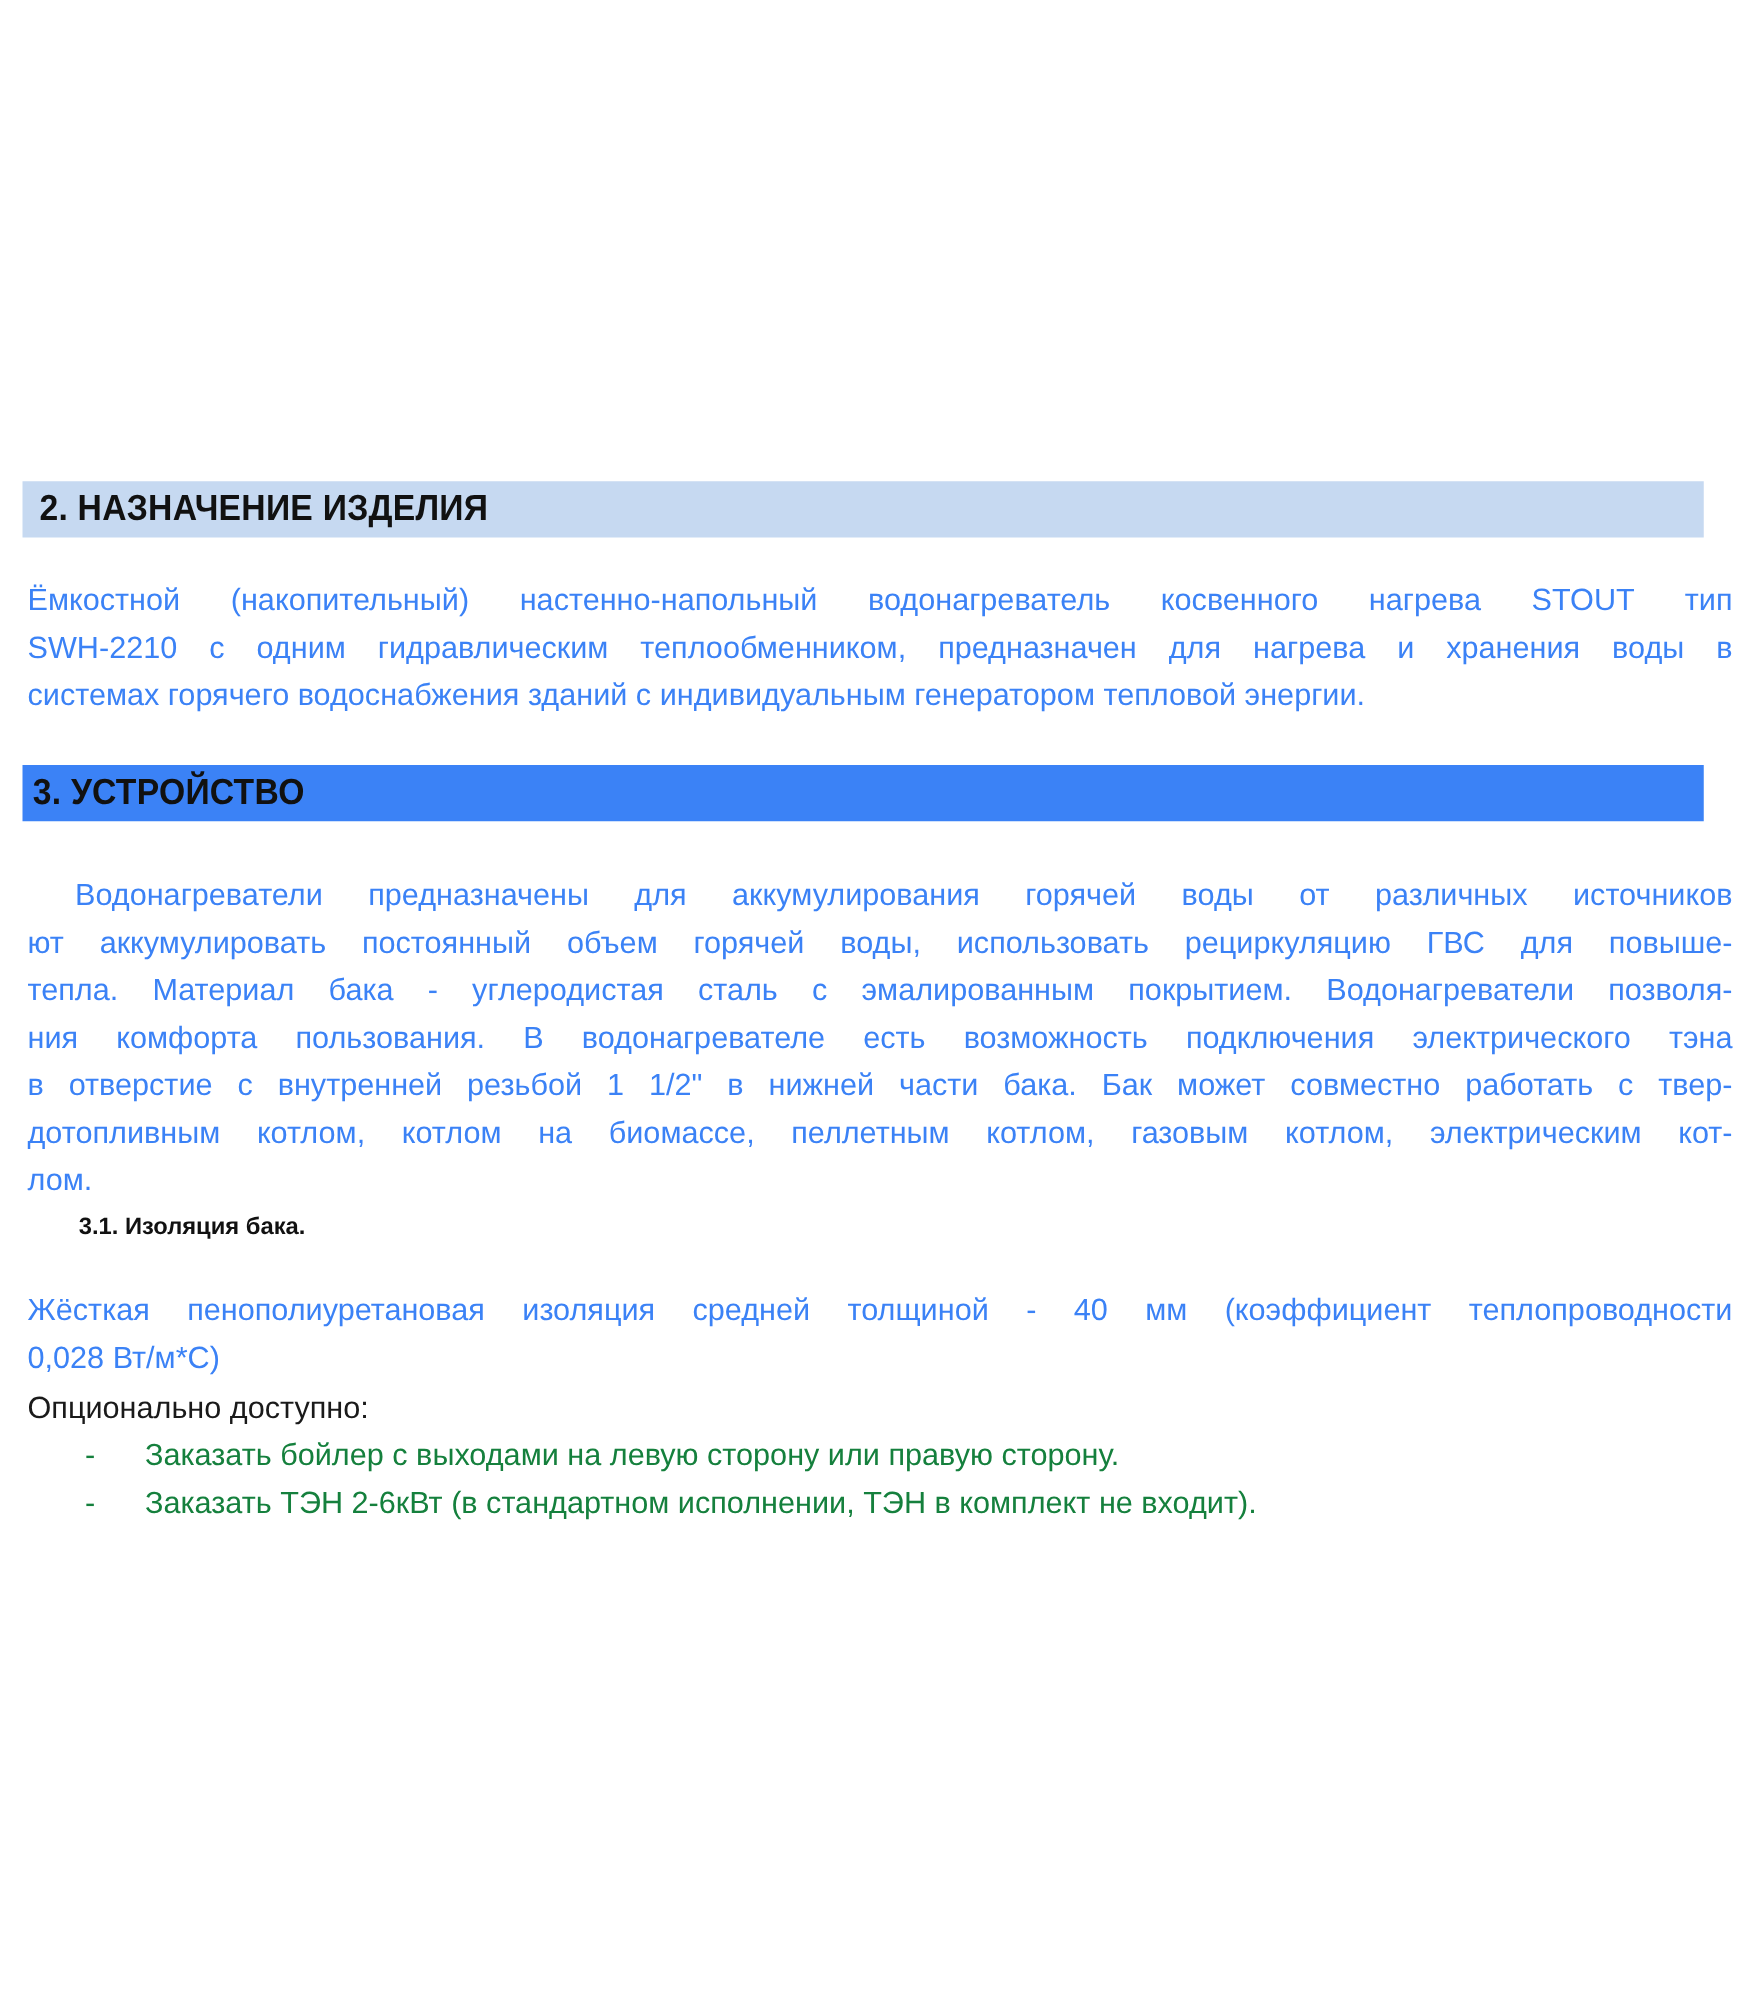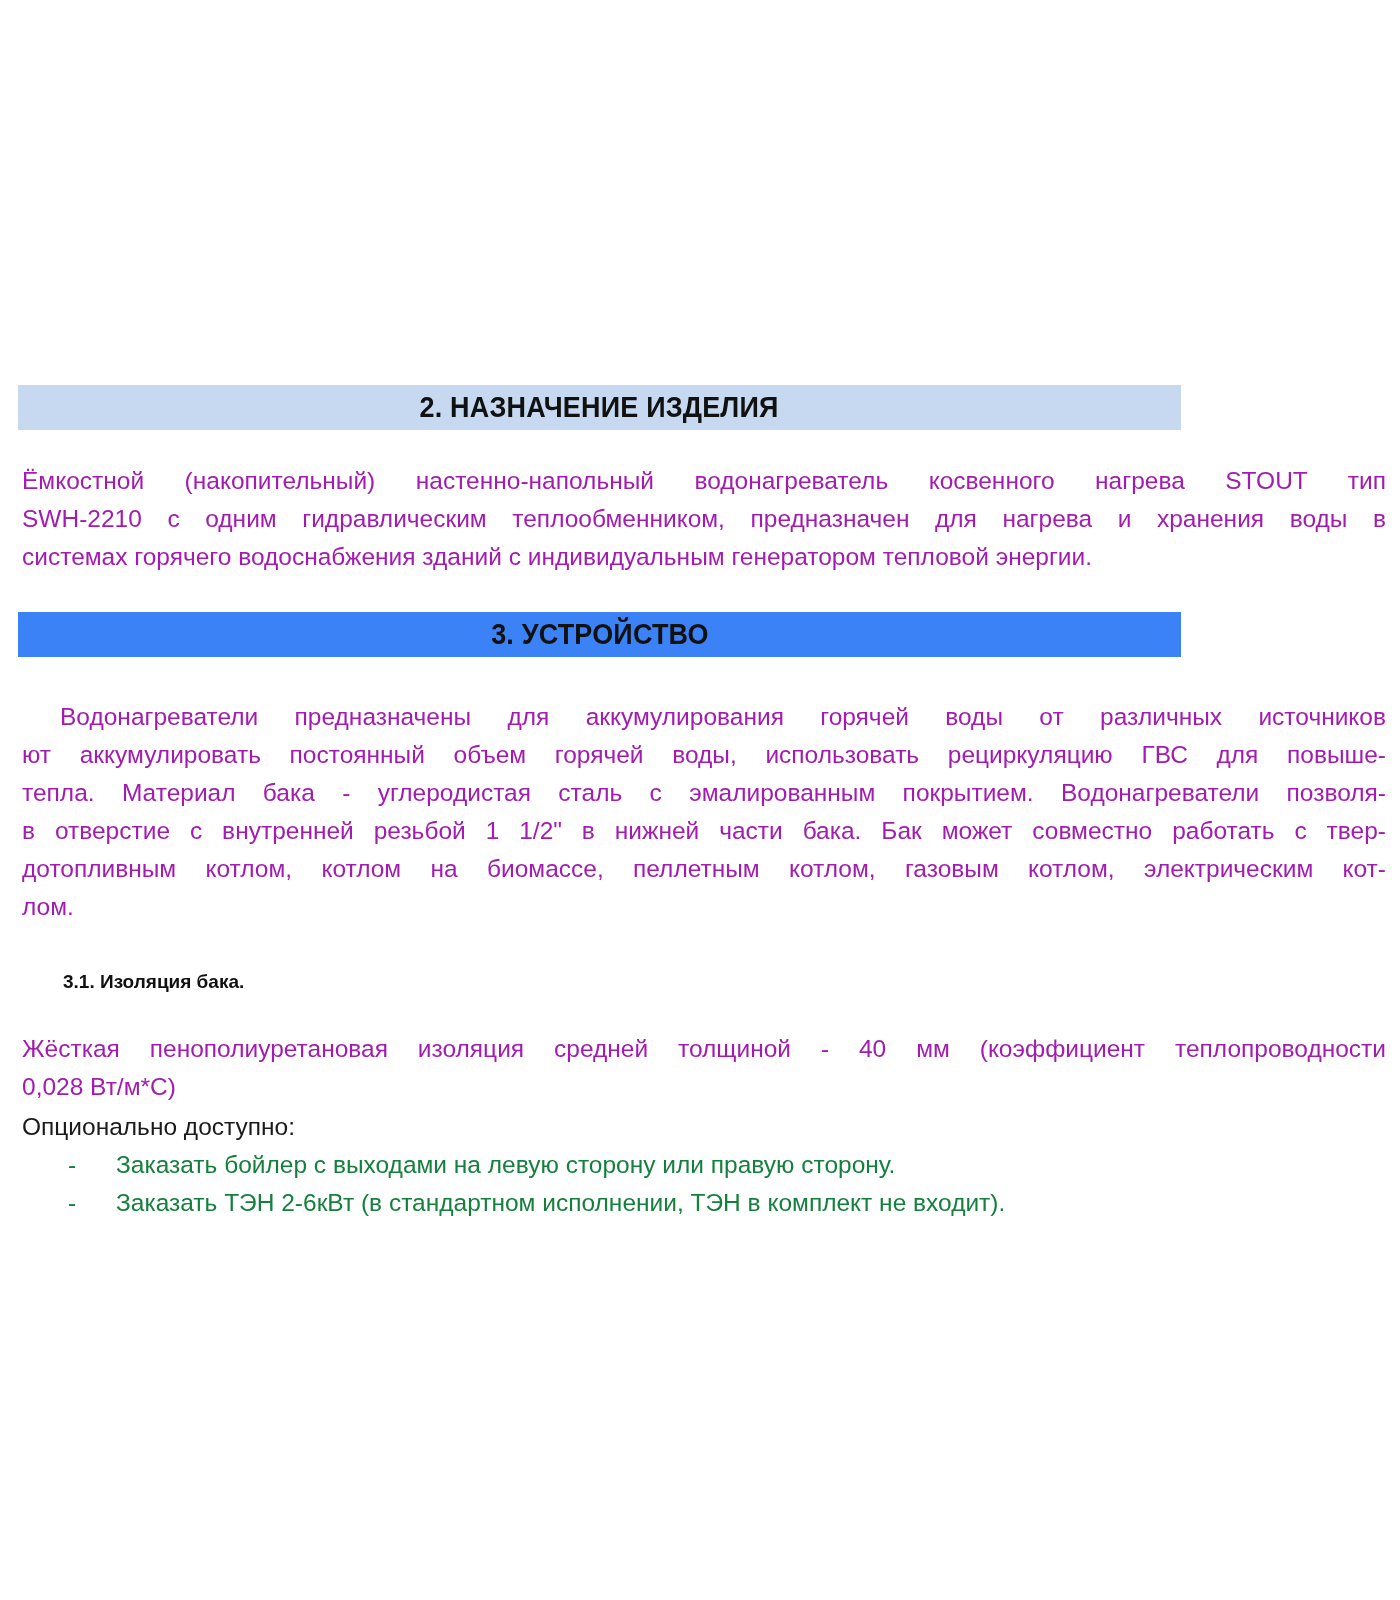--- a/index.html
+++ b/index.html
@@ -18,45 +18,44 @@
     .page {
       position: absolute;
       left: 0;
       top: 0;
       width: 1400px;
       height: 1600px;
     }
     .section-bar {
       position: absolute;
       left: 18px;
-      width: 1163px;
+      width: 1345px;
       height: 45px;
       background: #c6d9f1;
       display: flex;
       align-items: center;
-      justify-content: center;
     }
     .section-bar .title {
       font-weight: bold;
       font-size: 29px;
       letter-spacing: 0.2px;
       color: #111;
       transform: scaleX(0.93);
     }
     #bar-2 { top: 385px; }
     #bar-3 { top: 612px; }
 
     .para {
       position: absolute;
       left: 22px;
       width: 1364px;
       font-size: 24.5px;
       line-height: 38px;
       text-align: justify;
-      color: #a21caf;
+      color: #3b82f6;
     }
     .para .line {
       display: block;
       text-align: justify;
       text-align-last: justify;
       white-space: nowrap;
       overflow: visible;
     }
     .para .line.last {
       text-align-last: left;
@@ -115,20 +114,21 @@
   </div>
 
   <div class="section-bar" id="bar-3" style="background: #3b82f6;">
     <span class="title">3. УСТРОЙСТВО</span>
   </div>
 
   <div class="para" id="para-device">
     <span class="line first">Водонагреватели предназначены для аккумулирования горячей воды от различных источников</span>
     <span class="line">ют аккумулировать постоянный объем горячей воды, использовать рециркуляцию ГВС для повыше-</span>
     <span class="line">тепла. Материал бака - углеродистая сталь с эмалированным покрытием. Водонагреватели позволя-</span>
+    <span class="line">ния комфорта пользования. В  водонагревателе есть возможность подключения электрического тэна</span>
     <span class="line">в отверстие с внутренней резьбой 1 1/2" в нижней части бака. Бак может совместно работать с твер-</span>
     <span class="line">дотопливным котлом, котлом на биомассе, пеллетным котлом, газовым котлом, электрическим кот-</span>
     <span class="line last">лом.</span>
   </div>
 
   <div class="subheading">3.1. Изоляция бака.</div>
 
   <div class="para" id="para-insulation">
     <span class="line">Жёсткая пенополиуретановая изоляция средней толщиной - 40 мм (коэффициент теплопроводности</span>
     <span class="line last">0,028 Вт/м*С)</span>

